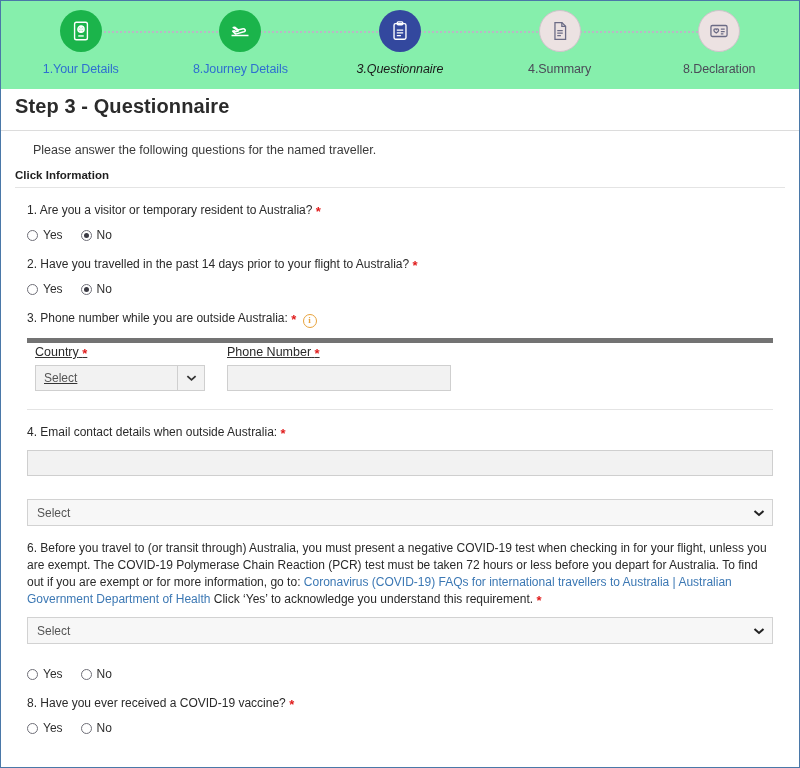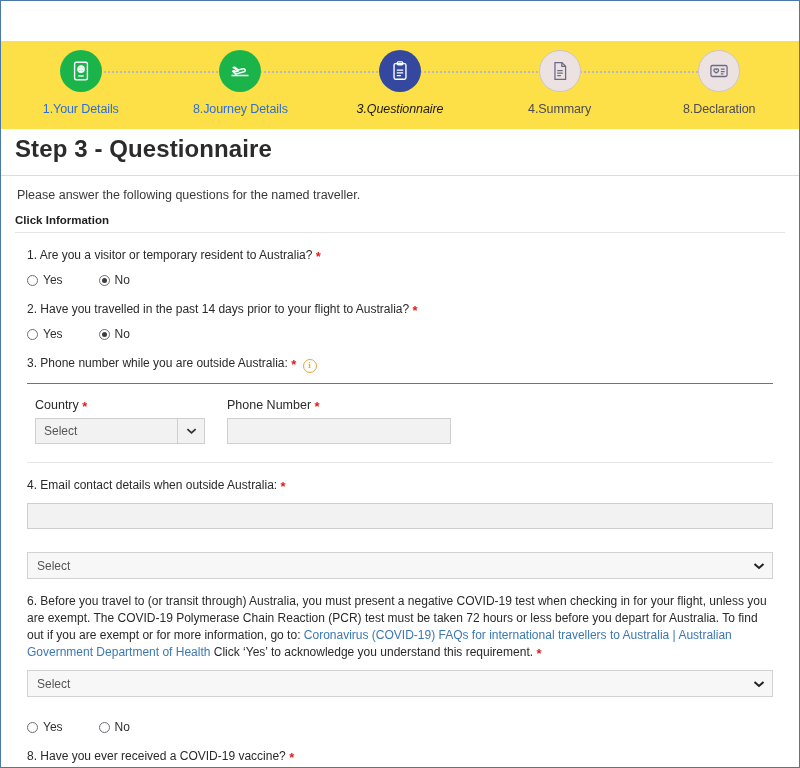--- a/index.html
+++ b/index.html
@@ -25,24 +25,23 @@
     background: #ffffff;
     overflow: hidden;
   }
 
   
   .stepper {
     position: relative;
     box-sizing: border-box;
     height: 88px;
     padding: 0;
-    background: #fde047;
+    background: #86efac;
     display: flex;
     align-items: flex-start;
-    margin-top: 40px;
   }
   .step {
     position: relative;
     flex: 1 1 0;
     display: flex;
     flex-direction: column;
     align-items: center;
     padding-top: 9px;
     z-index: 2;
   }
@@ -80,29 +79,29 @@
     border-top: 2px dotted #b9b9c4;
     z-index: 1;
   }
 
   
   .title-bar {
     padding: 6px 14px 12px 14px;
     border-bottom: 1px solid #dcdcdc;
   }
   .page-title {
-    font-size: 24px;
+    font-size: 20px;
     font-weight: bold;
     color: #2b2b2b;
     letter-spacing: 0.1px;
   }
 
   
   .intro {
-    padding: 12px 20px 0 16px;
+    padding: 12px 20px 0 32px;
     font-size: 12.5px;
     color: #3a3a3a;
   }
   .section-heading {
     padding: 12px 14px 6px 14px;
     font-size: 11.5px;
     font-weight: bold;
     color: #1f1f1f;
   }
   .hr {
@@ -132,21 +131,21 @@
     top: 2px;
   }
   .link {
     color: #3c78b4;
   }
 
   
   .radio-row {
     display: flex;
     align-items: center;
-    gap: 24px;
+    gap: 6px;
     margin-top: 9px;
     font-size: 12px;
     color: #2f2f2f;
   }
   .radio-opt {
     display: flex;
     align-items: center;
     gap: 5px;
     margin-right: 12px;
   }
@@ -185,23 +184,24 @@
     text-align: center;
     font-weight: bold;
     font-family: "Liberation Serif", serif;
     vertical-align: -1px;
     margin-left: 3px;
   }
 
   
   .subpanel {
     margin: 10px 0 0 0;
-    border-top: 1px solid #737373;
+    border-top: 5px solid #737373;
     border-bottom: 1px solid #e4e4e4;
-    padding: 14px 0 18px 0;
+    padding: 2px 0 18px 0;
+    text-decoration: underline;
   }
   .field-grid {
     display: flex;
     padding-left: 8px;
     gap: 22px;
   }
   .field-label {
     font-size: 12.5px;
     color: #2a2a2a;
     margin-bottom: 6px;

